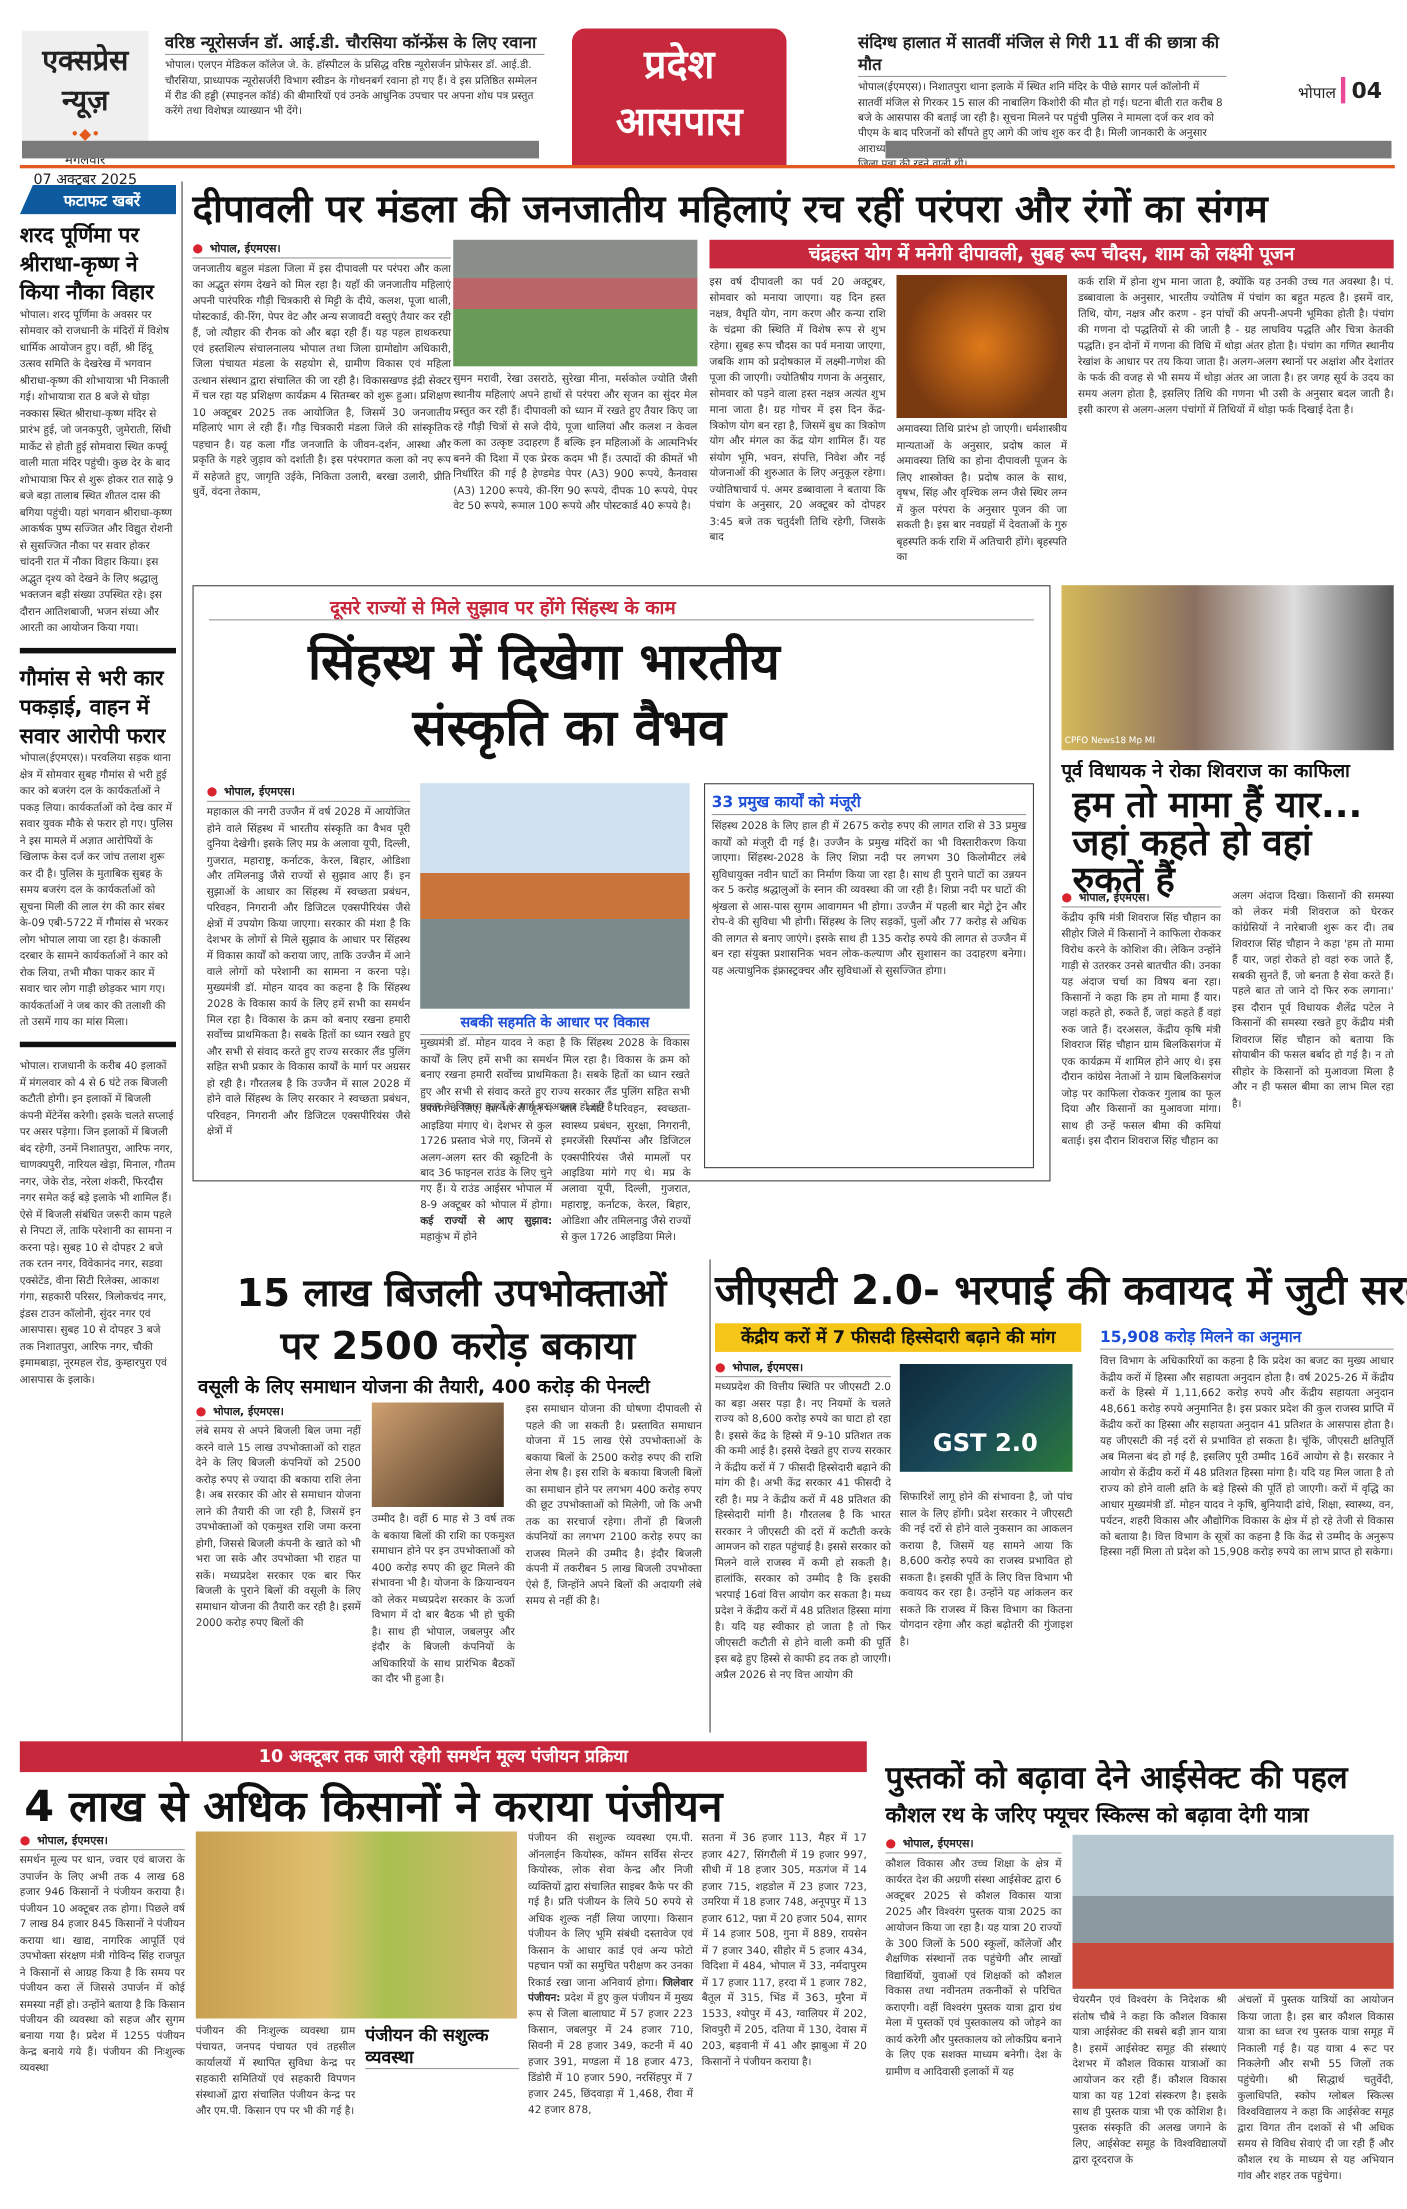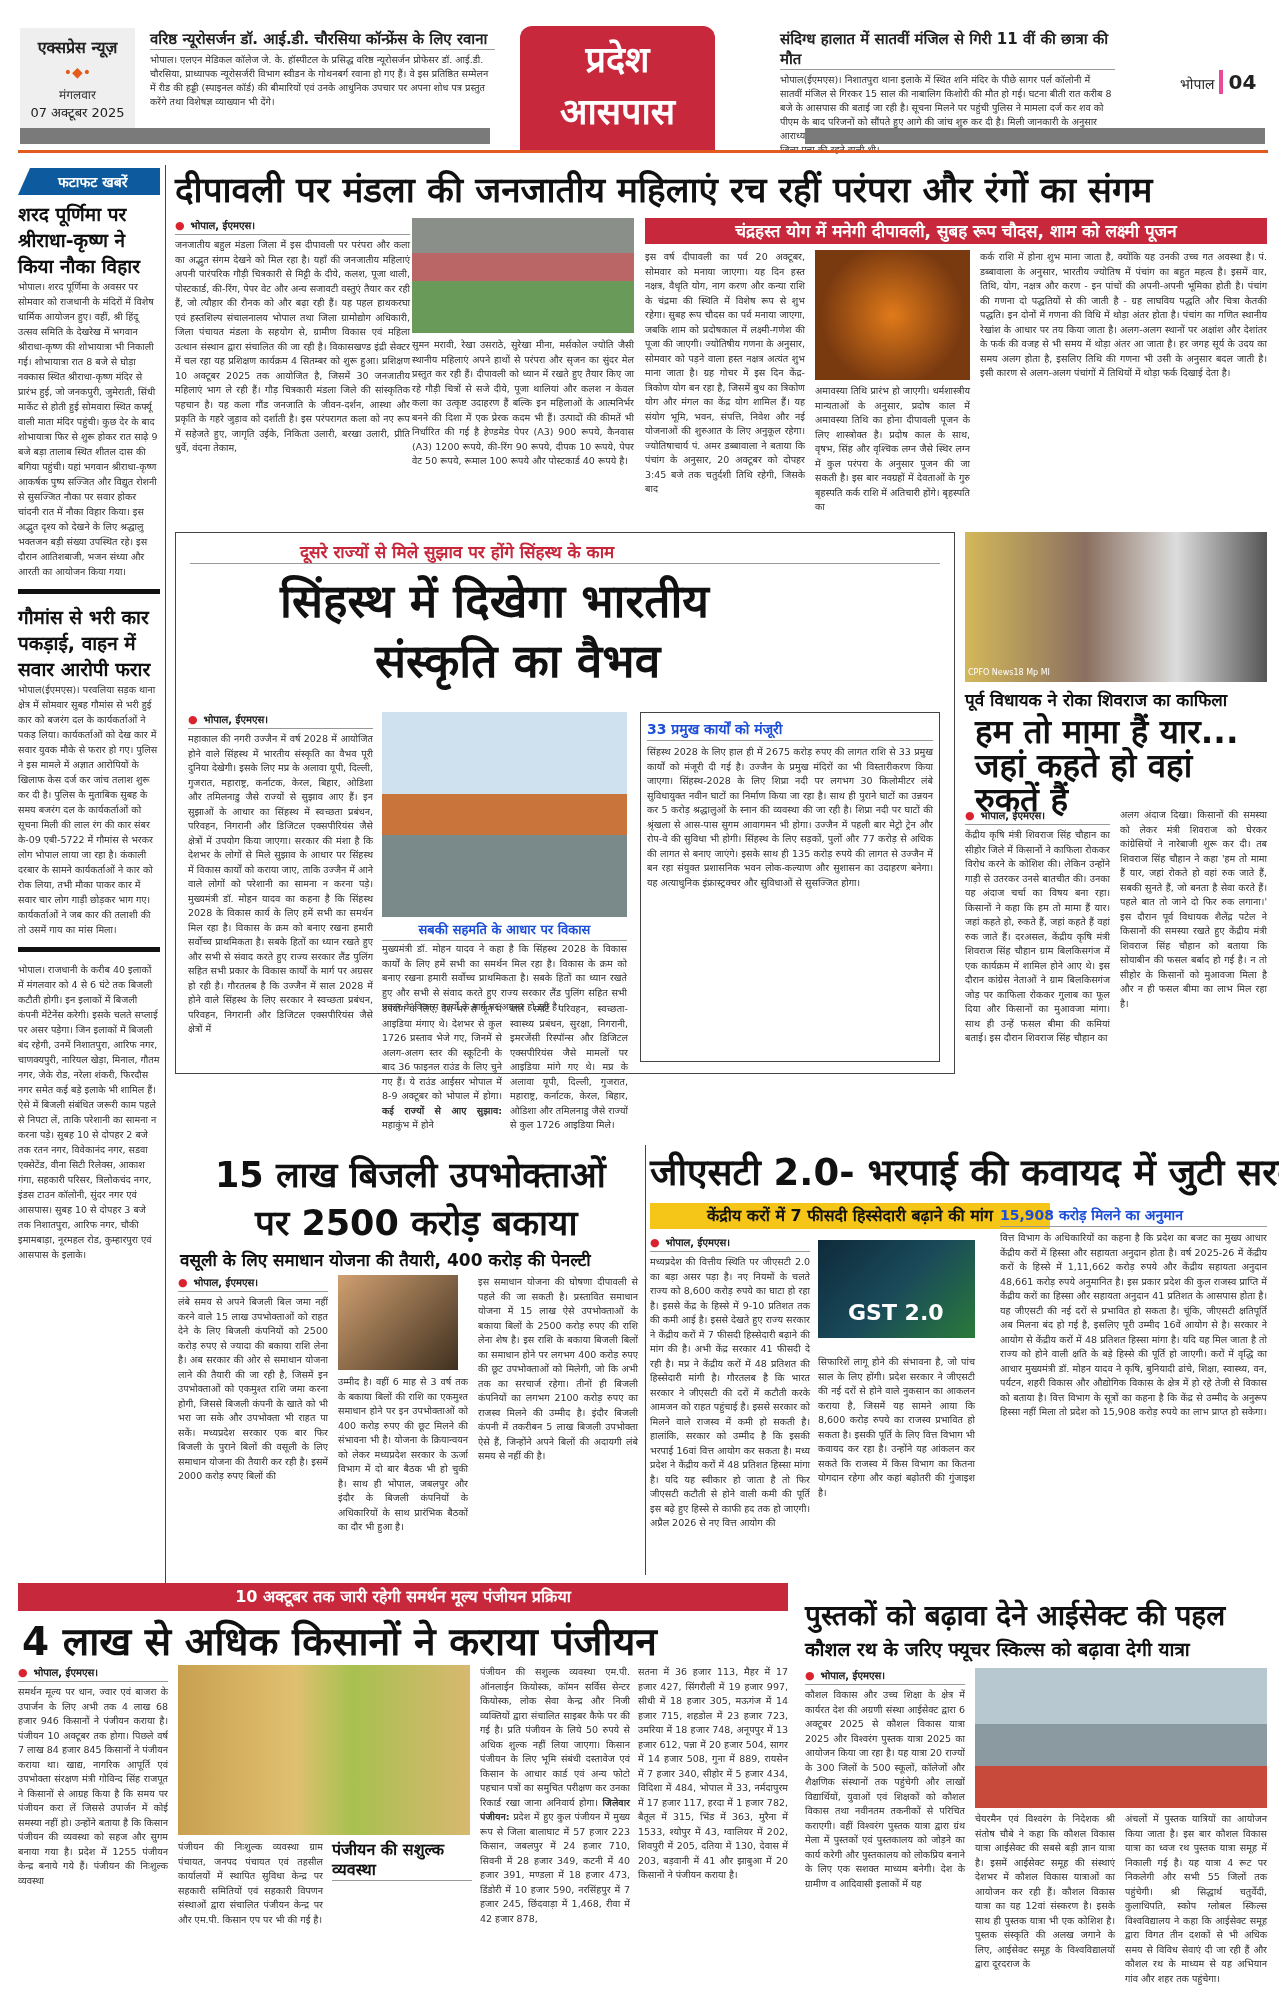--- a/index.html
+++ b/index.html
@@ -1,19 +1,19 @@
 <!DOCTYPE html>
 <html><head>
 <meta charset="utf-8">
 <style>
 *{box-sizing:border-box;margin:0;padding:0}
 body{width:1279px;height:2008px;background:#fff;font-family:"DejaVu Sans","Liberation Sans",sans-serif;color:#222;position:relative;overflow:hidden}
 .abs{position:absolute}
 .mast-box{left:20px;top:28px;width:115px;height:115px;background:#efefef;text-align:center;padding-top:8px}
-.mast-name{font-size:16px;font-weight:bold;color:#222}
+.mast-name{font-size:26px;font-weight:bold;color:#222}
 .mast-dots{color:#e35a1a;font-size:14px;margin:6px 0}
 .mast-day{font-size:12px;color:#333}
 .mast-date{font-size:13px;color:#222}
 .topbrief h3{font-size:15px;font-weight:bold;border-bottom:1px solid #999;padding-bottom:1px;margin-bottom:3px}
 .topbrief p{font-size:9.5px;line-height:14px;color:#333}
 .greybar{background:#7a7a7a;height:16px}
 .redblock{left:520px;top:26px;width:195px;height:125px;background:#c8283c;border-radius:12px 12px 0 0;color:#fff;text-align:center;font-weight:bold;font-size:36px;line-height:52px;padding-top:8px}
 .pageno{font-size:14px}
 .pageno b{font-size:20px;border-left:4px solid #ec4899;padding-left:6px;margin-left:4px}
 .orangeline{left:18px;top:150px;width:1250px;height:3px;background:#e25a1f}
@@ -135,21 +135,21 @@
 <div class="abs" style="left:178px;top:1275px;width:150px">
   <div class="byline">भोपाल, ईएमएस।</div>
   <div class="txt">लंबे समय से अपने बिजली बिल जमा नहीं करने वाले 15 लाख उपभोक्ताओं को राहत देने के लिए बिजली कंपनियों को 2500 करोड़ रुपए से ज्यादा की बकाया राशि लेना है। अब सरकार की ओर से समाधान योजना लाने की तैयारी की जा रही है, जिसमें इन उपभोक्ताओं को एकमुश्त राशि जमा करना होगी, जिससे बिजली कंपनी के खाते को भी भरा जा सके और उपभोक्ता भी राहत पा सकें। मध्यप्रदेश सरकार एक बार फिर बिजली के पुराने बिलों की वसूली के लिए समाधान योजना की तैयारी कर रही है। इसमें 2000 करोड़ रुपए बिलों की</div>
 </div>
 <div class="abs img" style="left:338px;top:1275px;width:120px;height:95px;background:linear-gradient(135deg,#d0a070,#403020)"></div>
 <div class="abs txt" style="left:338px;top:1375px;width:130px">उम्मीद है। वहीं 6 माह से 3 वर्ष तक के बकाया बिलों की राशि का एकमुश्त समाधान होने पर इन उपभोक्ताओं को 400 करोड़ रुपए की छूट मिलने की संभावना भी है। योजना के क्रियान्वयन को लेकर मध्यप्रदेश सरकार के ऊर्जा विभाग में दो बार बैठक भी हो चुकी है। साथ ही भोपाल, जबलपुर और इंदौर के बिजली कंपनियों के अधिकारियों के साथ प्रारंभिक बैठकों का दौर भी हुआ है।</div>
 <div class="abs txt" style="left:478px;top:1275px;width:160px">इस समाधान योजना की घोषणा दीपावली से पहले की जा सकती है। प्रस्तावित समाधान योजना में 15 लाख ऐसे उपभोक्ताओं के बकाया बिलों के 2500 करोड़ रुपए की राशि लेना शेष है। इस राशि के बकाया बिजली बिलों का समाधान होने पर लगभग 400 करोड़ रुपए की छूट उपभोक्ताओं को मिलेगी, जो कि अभी तक का सरचार्ज रहेगा। तीनों ही बिजली कंपनियों का लगभग 2100 करोड़ रुपए का राजस्व मिलने की उम्मीद है। इंदौर बिजली कंपनी में तकरीबन 5 लाख बिजली उपभोक्ता ऐसे हैं, जिन्होंने अपने बिलों की अदायगी लंबे समय से नहीं की है।</div>
 <div class="abs vrule" style="left:645px;top:1145px;height:430px"></div>
 
 <div class="abs bigh" style="left:650px;top:1145px;font-size:37px">जीएसटी 2.0- भरपाई की कवायद में जुटी सरकार</div>
-<div class="abs yellowstrip" style="left:650px;top:1203px;width:400px;height:26px;font-size:16px;line-height:26px">केंद्रीय करों में 7 फीसदी हिस्सेदारी बढ़ाने की मांग</div>
+<div class="abs yellowstrip" style="left:650px;top:1203px;width:333px;height:26px;font-size:16px;line-height:26px">केंद्रीय करों में 7 फीसदी हिस्सेदारी बढ़ाने की मांग</div>
 <div class="abs" style="left:650px;top:1235px;width:160px">
   <div class="byline">भोपाल, ईएमएस।</div>
   <div class="txt">मध्यप्रदेश की वित्तीय स्थिति पर जीएसटी 2.0 का बड़ा असर पड़ा है। नए नियमों के चलते राज्य को 8,600 करोड़ रुपये का घाटा हो रहा है। इससे केंद्र के हिस्से में 9-10 प्रतिशत तक की कमी आई है। इससे देखते हुए राज्य सरकार ने केंद्रीय करों में 7 फीसदी हिस्सेदारी बढ़ाने की मांग की है। अभी केंद्र सरकार 41 फीसदी दे रही है। मप्र ने केंद्रीय करों में 48 प्रतिशत की हिस्सेदारी मांगी है। गौरतलब है कि भारत सरकार ने जीएसटी की दरों में कटौती करके आमजन को राहत पहुंचाई है। इससे सरकार को मिलने वाले राजस्व में कमी हो सकती है। हालांकि, सरकार को उम्मीद है कि इसकी भरपाई 16वां वित्त आयोग कर सकता है। मध्य प्रदेश ने केंद्रीय करों में 48 प्रतिशत हिस्सा मांगा है। यदि यह स्वीकार हो जाता है तो फिर जीएसटी कटौती से होने वाली कमी की पूर्ति इस बढ़े हुए हिस्से से काफी हद तक हो जाएगी। अप्रैल 2026 से नए वित्त आयोग की</div>
 </div>
 <div class="abs img" style="left:818px;top:1240px;width:157px;height:98px;background:linear-gradient(135deg,#0e2a3a,#1a4a5a 50%,#2a7a3a);color:#fff;font-weight:bold;font-size:22px;padding:60px 0 0 30px">GST 2.0</div>
 <div class="abs txt" style="left:818px;top:1355px;width:157px">सिफारिशें लागू होने की संभावना है, जो पांच साल के लिए होंगी। प्रदेश सरकार ने जीएसटी की नई दरों से होने वाले नुकसान का आकलन कराया है, जिसमें यह सामने आया कि 8,600 करोड़ रुपये का राजस्व प्रभावित हो सकता है। इसकी पूर्ति के लिए वित्त विभाग भी कवायद कर रहा है। उन्होंने यह आंकलन कर सकते कि राजस्व में किस विभाग का कितना योगदान रहेगा और कहां बढ़ोतरी की गुंजाइश है।</div>
 <div class="abs" style="left:1000px;top:1205px;width:267px">
   <div class="subh">15,908 करोड़ मिलने का अनुमान</div>
   <div class="txt">वित्त विभाग के अधिकारियों का कहना है कि प्रदेश का बजट का मुख्य आधार केंद्रीय करों में हिस्सा और सहायता अनुदान होता है। वर्ष 2025-26 में केंद्रीय करों के हिस्से में 1,11,662 करोड़ रुपये और केंद्रीय सहायता अनुदान 48,661 करोड़ रुपये अनुमानित है। इस प्रकार प्रदेश की कुल राजस्व प्राप्ति में केंद्रीय करों का हिस्सा और सहायता अनुदान 41 प्रतिशत के आसपास होता है। यह जीएसटी की नई दरों से प्रभावित हो सकता है। चूंकि, जीएसटी क्षतिपूर्ति अब मिलना बंद हो गई है, इसलिए पूरी उम्मीद 16वें आयोग से है। सरकार ने आयोग से केंद्रीय करों में 48 प्रतिशत हिस्सा मांगा है। यदि यह मिल जाता है तो राज्य को होने वाली क्षति के बड़े हिस्से की पूर्ति हो जाएगी। करों में वृद्धि का आधार मुख्यमंत्री डॉ. मोहन यादव ने कृषि, बुनियादी ढांचे, शिक्षा, स्वास्थ्य, वन, पर्यटन, शहरी विकास और औद्योगिक विकास के क्षेत्र में हो रहे तेजी से विकास को बताया है। वित्त विभाग के सूत्रों का कहना है कि केंद्र से उम्मीद के अनुरूप हिस्सा नहीं मिला तो प्रदेश को 15,908 करोड़ रुपये का लाभ प्राप्त हो सकेगा।</div>
 </div>

